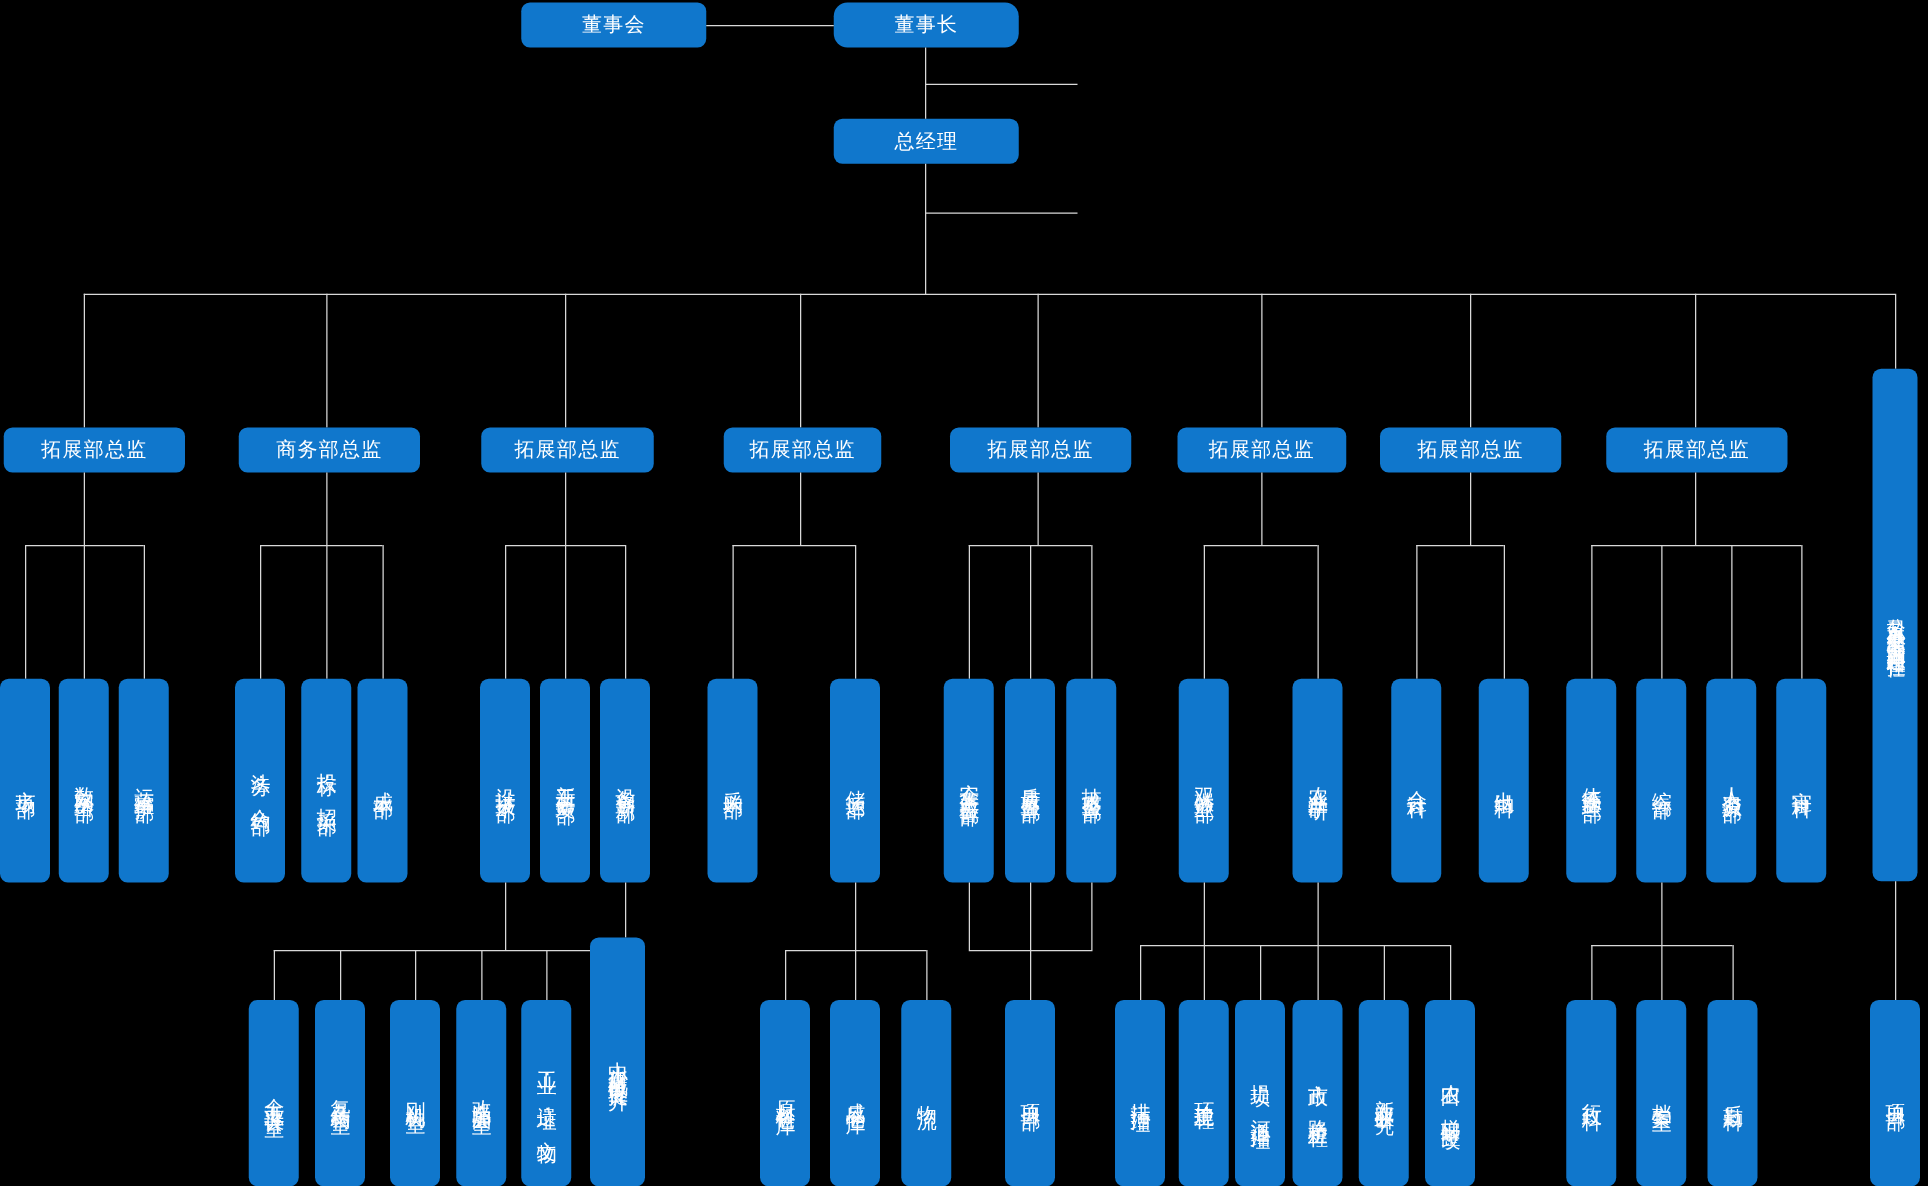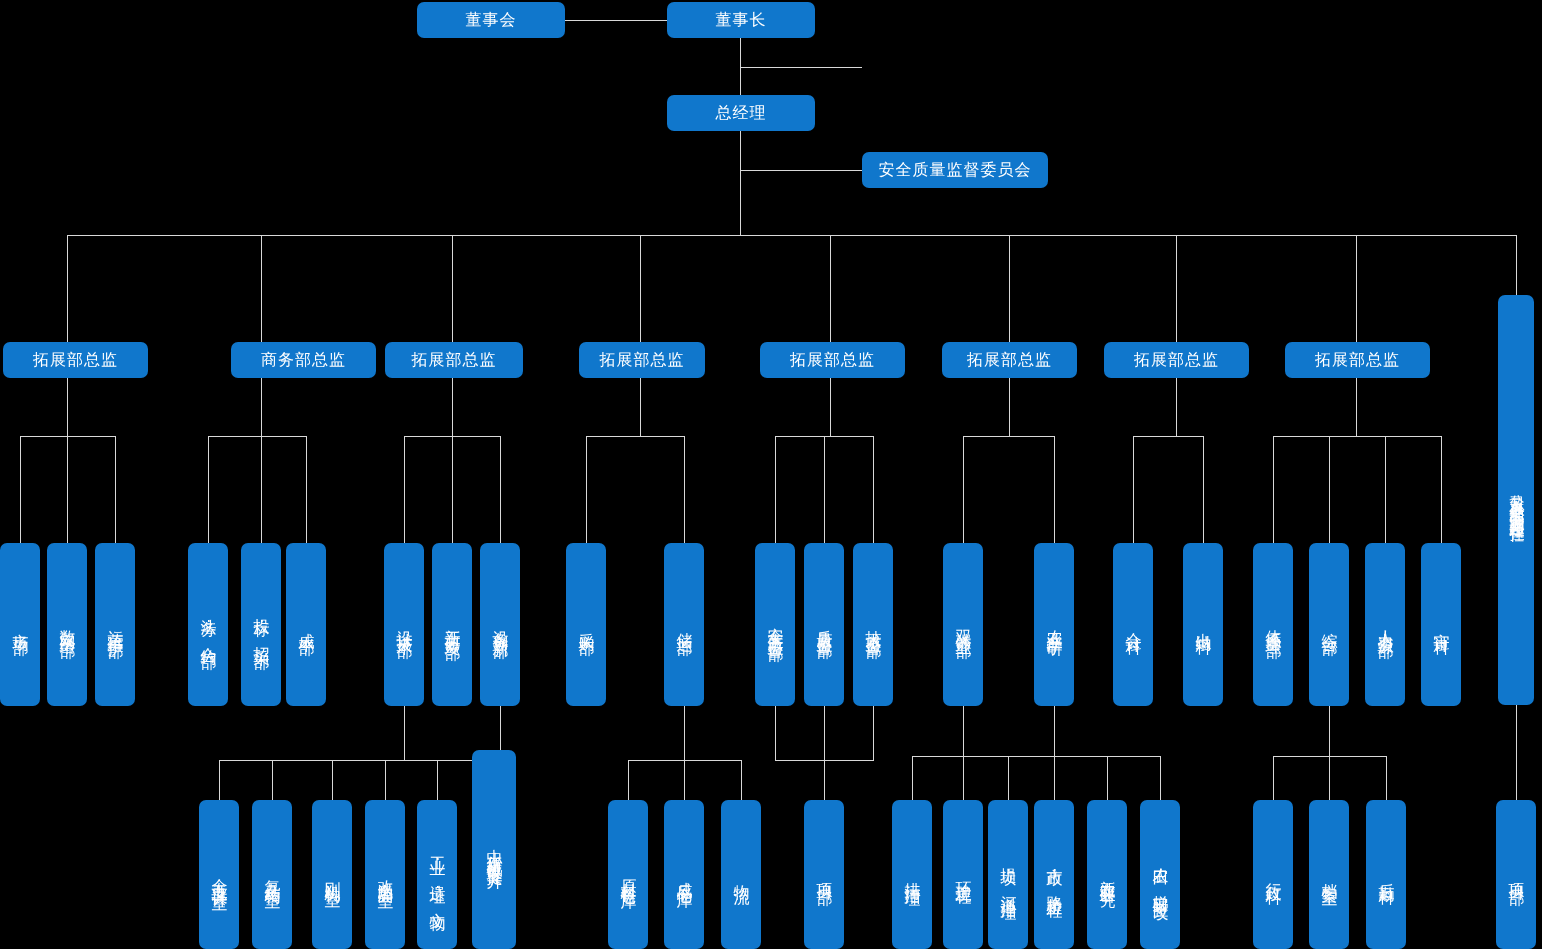--- a/index.html
+++ b/index.html
@@ -32,23 +32,22 @@
   .line{position:absolute;background:#d9d9d9;}
   .hline{height:1px;}
   .vline{width:1px;}
 </style>
 </head>
 <body>
 
 <div id="root">
 
   <div class="node h" style="left:417px;top:2px;width:148px;height:36px;">董事会</div>
-  <div class="node h" style="left:667px;top:2px;width:148px;height:36px;">董事长</div>
+  <div class="node h" style="left:667px;top:2px;width:148px;height:36px;border-radius:11px;">董事长</div>
   <div class="node h" style="left:667px;top:95px;width:148px;height:36px;">总经理</div>
-  <div class="node h" style="left:862px;top:152px;width:186px;height:36px;">安全质量监督委员会</div>
 
   <div class="line hline" style="left:565px;top:20px;width:102px;"></div>
 
   <div class="line vline" style="left:740px;top:38px;height:57px;"></div>
 
   <div class="line hline" style="left:740px;top:67px;width:122px;"></div>
 
   <div class="line vline" style="left:740px;top:131px;height:105px;"></div>
 
   <div class="line hline" style="left:740px;top:170px;width:122px;"></div>
@@ -59,21 +58,21 @@
   <div class="line vline" style="left:261px;top:235px;height:107px;"></div>
   <div class="line vline" style="left:452px;top:235px;height:107px;"></div>
   <div class="line vline" style="left:640px;top:235px;height:107px;"></div>
   <div class="line vline" style="left:830px;top:235px;height:107px;"></div>
   <div class="line vline" style="left:1009px;top:235px;height:107px;"></div>
   <div class="line vline" style="left:1176px;top:235px;height:107px;"></div>
   <div class="line vline" style="left:1356px;top:235px;height:107px;"></div>
   <div class="line vline" style="left:1516px;top:235px;height:60px;"></div>
 
   <div class="node h" style="left:3px;top:342px;width:145px;height:36px;">拓展部总监</div>
-  <div class="node h" style="left:191px;top:342px;width:145px;height:36px;margin-left:40px;">商务部总监</div>
+  <div class="node h" style="left:191px;top:342px;width:145px;height:36px;">商务部总监</div>
   <div class="node h" style="left:385px;top:342px;width:138px;height:36px;">拓展部总监</div>
   <div class="node h" style="left:579px;top:342px;width:126px;height:36px;">拓展部总监</div>
   <div class="node h" style="left:760px;top:342px;width:145px;height:36px;">拓展部总监</div>
   <div class="node h" style="left:942px;top:342px;width:135px;height:36px;">拓展部总监</div>
   <div class="node h" style="left:1104px;top:342px;width:145px;height:36px;">拓展部总监</div>
   <div class="node h" style="left:1285px;top:342px;width:145px;height:36px;">拓展部总监</div>
 
   <div class="node v" style="left:1498px;top:295px;width:36px;height:410px;font-size:15px;letter-spacing:2px;">公司及办事处总经理由企业副总经理担任</div>
 
   <div class="line vline" style="left:67px;top:378px;height:58px;"></div>

